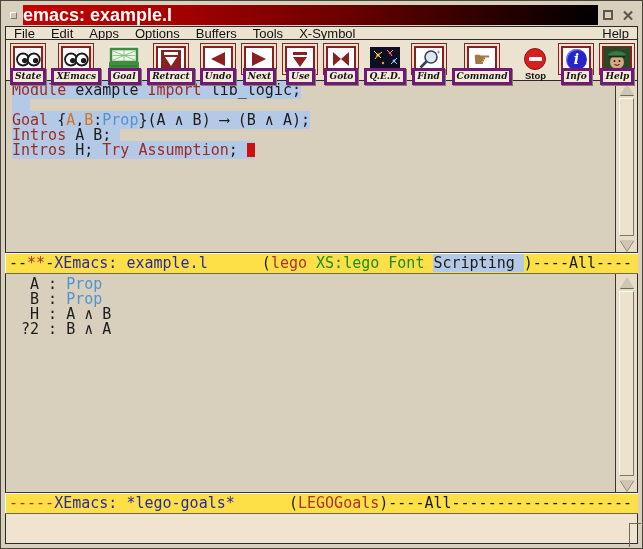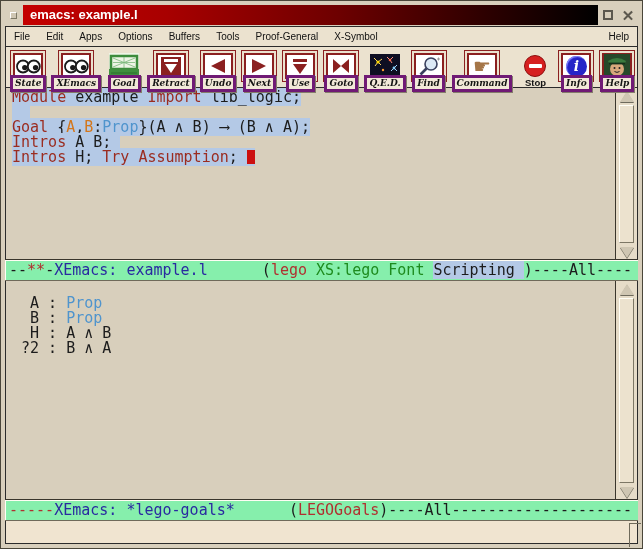--- a/index.html
+++ b/index.html
@@ -9,30 +9,30 @@
     background:#d8cfbc; border:1px solid #4a463a;
     padding:3px 4px 4px 4px;
     display:flex; flex-direction:column;
     font-family:"Liberation Sans", sans-serif;
   }
   
   .titlebar { height:22px; display:flex; align-items:center; flex:0 0 auto; }
   .menu-dot { width:7px; height:7px; margin:0 6px 0 5px; background:#cfc6b3;
     border:1px solid; border-color:#fff #7d7866 #7d7866 #fff; }
   .title-area { flex:1; height:20px; line-height:20px; color:#fff;
-    font-weight:bold; font-size:13px; padding-left:7px; white-space:nowrap; overflow:hidden;
+    font-weight:bold; font-size:18px; white-space:nowrap; overflow:hidden;
     background:linear-gradient(to right,#c40000 0%, #a80000 25%, #6d0000 55%, #2e0000 80%, #000 100%);
   }
   .win-btn { width:20px; height:20px; display:flex; align-items:center; justify-content:center; cursor:default; }
   .max-glyph { width:10px; height:10px; border:2px solid #5c584e; }
   .close-glyph { color:#5c584e; font-size:15px; font-weight:bold; line-height:1; }
   
-  .menubar { height:21px; flex:0 0 auto; background:#ebe2cf;
+  .menubar { height:14px; flex:0 0 auto; background:#ebe2cf;
     border:1px solid #2b2b2b; display:flex; align-items:center;
-    font-size:10px; color:#111; }
+    font-size:13px; color:#111; }
   .menu-item { padding:0 8px; white-space:nowrap; }
   .menu-spacer { flex:1; }
   
   .toolbar { height:41px; flex:0 0 auto; background:#ebe2cf;
     border:1px solid #2b2b2b; border-top:none;
     display:flex; align-items:flex-start; padding:3px 0 0 4px; }
   .tb-button { display:flex; flex-direction:column; align-items:center; margin-right:5px; }
   .tb-iconbox { width:30px; height:26px; display:flex; align-items:center; justify-content:center;
     background:#fff; border:2px solid #8b2020;
     box-shadow:0 0 0 2px #ebe2cf, 0 0 0 3px #8b2020; margin:3px 3px 0 3px; }
@@ -48,36 +48,36 @@
   .info-circle { width:21px; height:21px; border-radius:50%; background:#2525c8;
     color:#fff; font:italic bold 14px "DejaVu Serif", serif;
     display:flex; align-items:center; justify-content:center;
     box-shadow:inset 1px 1px 1px #8888ff; }
   
   .window { display:flex; flex:0 0 auto; border-left:1px solid #2b2b2b; border-right:1px solid #2b2b2b; }
   .window.script { height:172px; }
   .window.goals  { height:219px; }
   .buffer { flex:1; overflow:hidden; padding:2px 0 0 6px;
     font:15px/15px "DejaVu Sans Mono", monospace; white-space:pre; color:#1c1c1c; }
-  .buffer.goals-pad { padding-top:15px; }
+  .buffer.goals-pad { padding-top:3px; }
   .line { height:15px; }
   .locked { background:var(--locked-bg); }
   .cursor { display:inline-block; width:8px; height:14px; vertical-align:-2px; background:var(--cursor); }
   
   .vscroll { width:22px; flex:0 0 auto; background:#e6dcc8;
     border-left:1px solid #3a362c; display:flex; flex-direction:column; padding:2px 2px; }
   .scroll-arrow { height:12px; flex:0 0 auto; display:flex; align-items:center; justify-content:center; }
   .tri-up { width:0; height:0; border-left:7px solid transparent; border-right:7px solid transparent;
     border-bottom:11px solid #cfc6b2; filter:drop-shadow(0 1px 0 #6e6a5c); }
   .tri-down { width:0; height:0; border-left:7px solid transparent; border-right:7px solid transparent;
     border-top:11px solid #cfc6b2; filter:drop-shadow(0 1px 0 #6e6a5c); }
   .scroll-thumb { flex:1; margin:3px 1px; background:#ece2ce;
     border:1px solid; border-color:#fffef6 #7d7765 #7d7765 #fffef6; }
   
-  .modeline { height:21px; flex:0 0 auto; background:#86efac;
+  .modeline { height:21px; flex:0 0 auto; background:#fde047;
     border-top:1px solid #fffdf4; border-bottom:1px solid #6f6a5a;
     box-shadow:inset 1px 0 0 #fffdf4, 0 -1px 0 #3a362c;
     font:15px/19px "DejaVu Sans Mono", monospace; padding-left:4px;
     white-space:pre; overflow:hidden; color:#1c1c1c; }
   .ml-hl { background:var(--locked-bg); }
   
   .minibuffer { flex:1; background:var(--buffer-bg);
     border-left:1px solid #2b2b2b; border-right:1px solid #2b2b2b; border-bottom:1px solid #2b2b2b; }
   .resize-corner { position:absolute; right:1px; bottom:1px; width:12px; height:24px;
     border-left:1px solid #6f6a5a; border-top:1px solid #6f6a5a; }
@@ -99,21 +99,20 @@
   </div>
 
   <div class="menubar" id="menubar">
 
   <span class="menu-item">File</span>
       <span class="menu-item">Edit</span>
       <span class="menu-item">Apps</span>
       <span class="menu-item">Options</span>
       <span class="menu-item">Buffers</span>
       <span class="menu-item">Tools</span>
-      <span class="menu-item">Proof-General</span>
       <span class="menu-item">X-Symbol</span>
       <span class="menu-spacer"></span>
       <span class="menu-item">Help</span>
     </div>
 
   <div class="toolbar" id="toolbar">
 
   <div class="tb-button">
         <div class="tb-iconbox">
           <svg width="25" height="15" viewBox="0 0 25 15">

